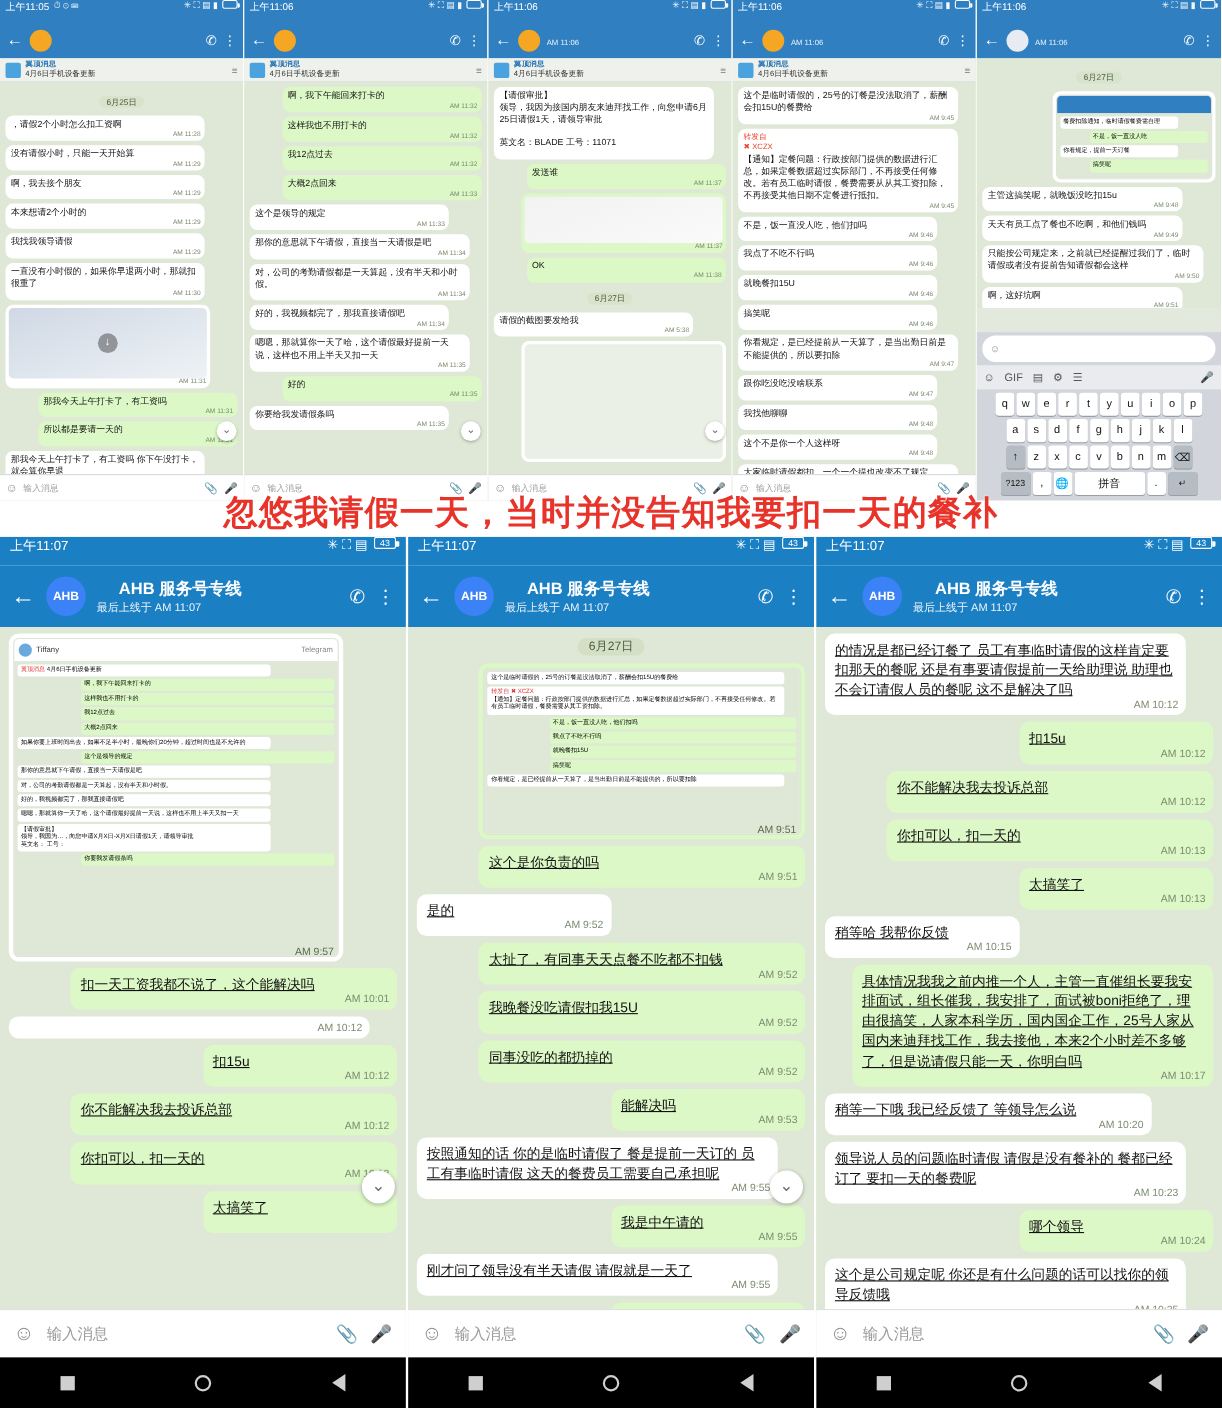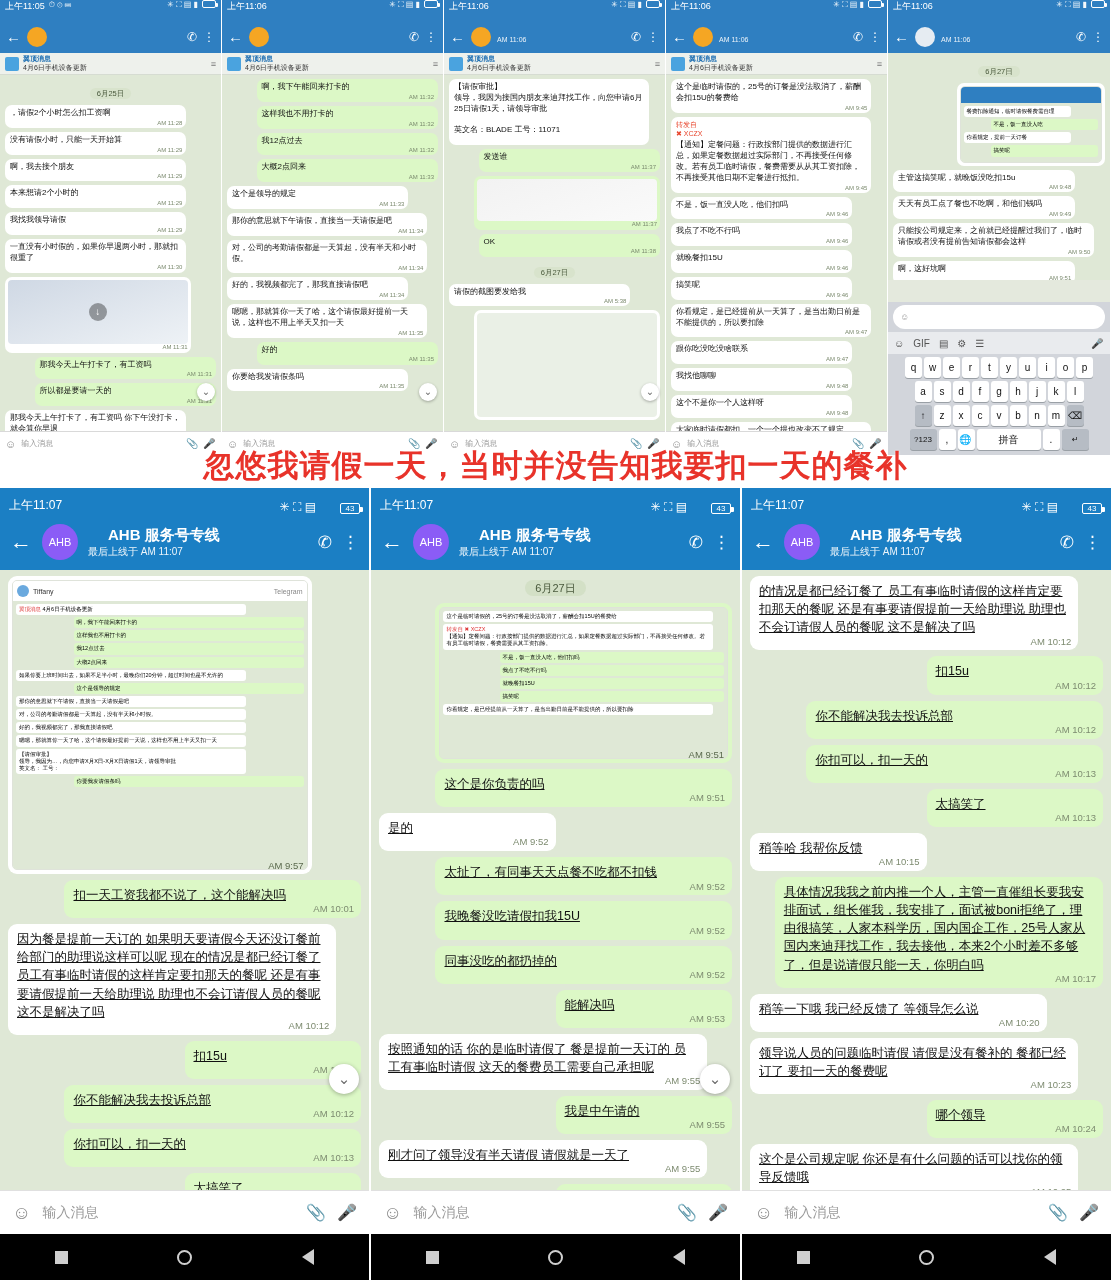--- a/index.html
+++ b/index.html
@@ -87,29 +87,29 @@
   .banner { position:absolute; left:0; top:443px; width:1111px; height:45px; display:flex;
     align-items:center; justify-content:center; }
   .banner .btxt { font-size:31px; color:#e8332a; font-weight:bold; letter-spacing:1px;
     text-shadow:0 0 2px rgba(255,255,255,.9); white-space:nowrap; }
 
   
   .botrow { position:absolute; left:0; top:488px; width:1111px; height:792px; display:flex; }
   .bp { position:relative; height:792px; overflow:hidden; border-right:2px solid #fff; background:#e4e9dd; }
   .bp1 { width:371px; } .bp2 { width:371px; } .bp3 { width:369px; border-right:none; }
 
-  .b-status { height:26px; background:#1b7fc4; color:#fff; display:flex; align-items:flex-end; padding:0 9px; gap:24px; font-size:12px; }
+  .b-status { height:26px; background:#1b7fc4; color:#fff; display:flex; align-items:flex-start; padding:0 9px; gap:6px; font-size:12px; }
   .b-status .sp { flex:1; }
   .b-status .bat { width:20px; height:11px; border:1.5px solid #fff; border-radius:2px; position:relative; font-size:8px; text-align:center; line-height:9px; }
   .b-status .bat:after { content:""; position:absolute; right:-4px; top:3px; width:3px; height:5px; background:#fff; border-radius:0 1px 1px 0; }
 
   .b-appbar { height:56px; background:#1b7fc4; display:flex; align-items:center; gap:10px; padding:0 10px; color:#fff; }
   .b-appbar .back { font-size:22px; }
-  .b-appbar .ava { width:36px; height:36px; border-radius:50%; background:#8b5cf6; color:#fff;
-    font-size:11px; display:flex; align-items:center; justify-content:center; font-weight:normal; }
+  .b-appbar .ava { width:36px; height:36px; border-radius:50%; background:#3b82f6; color:#fff;
+    font-size:11px; display:flex; align-items:center; justify-content:center; font-weight:bold; }
   .b-appbar .tw { flex:1; }
   .b-appbar .t1 { font-size:15px; font-weight:bold;margin-left:20px; }
   .b-appbar .t2 { font-size:10px; opacity:.92; }
   .b-appbar .ic { font-size:17px; }
 
   .b-body { position:relative; background:#dfe8d6; padding:6px 8px 0 8px;
     height:calc(792px - 26px - 56px - 44px - 46px); overflow:hidden; }
   .b-day { text-align:center; margin:2px 0 7px; }
   .b-day span { background:#d3e0c6; color:#4a5a3d; font-size:11px; padding:2px 10px; border-radius:9px; }
 
@@ -468,21 +468,21 @@
               <div class="sm in">对，公司的考勤请假都是一天算起，没有半天和小时假。</div>
               <div class="sm in">好的，我视频都完了，那我直接请假吧</div>
               <div class="sm in">嗯嗯，那就算你一天了哈，这个请假最好提前一天说，这样也不用上半天又扣一天</div>
               <div class="sm in">【请假审批】<br>领导，我因为…，向您申请X月X日-X月X日请假1天，请领导审批<br>英文名：  工号：</div>
               <div class="sm out">你要我发请假条吗</div>
             </div>
           </div>
           <span class="ts">AM 9:57</span>
         </div>
         <div class="bb out"><span>扣一天工资我都不说了，这个能解决吗</span><span class="ts">AM 10:01</span></div>
-        <div class="bb in w"><span>因为餐是提前一天订的 如果明天要请假今天还没订餐前 给部门的助理说这样可以呢 现在的情况是都已经订餐了 员工有事临时请假的这样肯定要扣那天的餐呢 还是有事要请假提前一天给助理说 助理也不会订请假人员的餐呢 这不是解决了吗</span><span class="ts">AM 10:12</span></div>
+        <div class="bb in w"><span class="ts">AM 10:12</span></div>
         <div class="bb out short"><span>扣15u</span><span class="ts">AM 10:12</span></div>
         <div class="bb out"><span>你不能解决我去投诉总部</span><span class="ts">AM 10:12</span></div>
         <div class="bb out"><span>你扣可以，扣一天的</span><span class="ts">AM 10:13</span></div>
         <div class="bb out short"><span>太搞笑了</span></div>
         <div class="b-scroll">⌄</div>
       </div>
       <div class="b-input">
         <span class="emo">☺</span>
         <span class="ph">输入消息</span>
         <span class="ic">📎</span>

